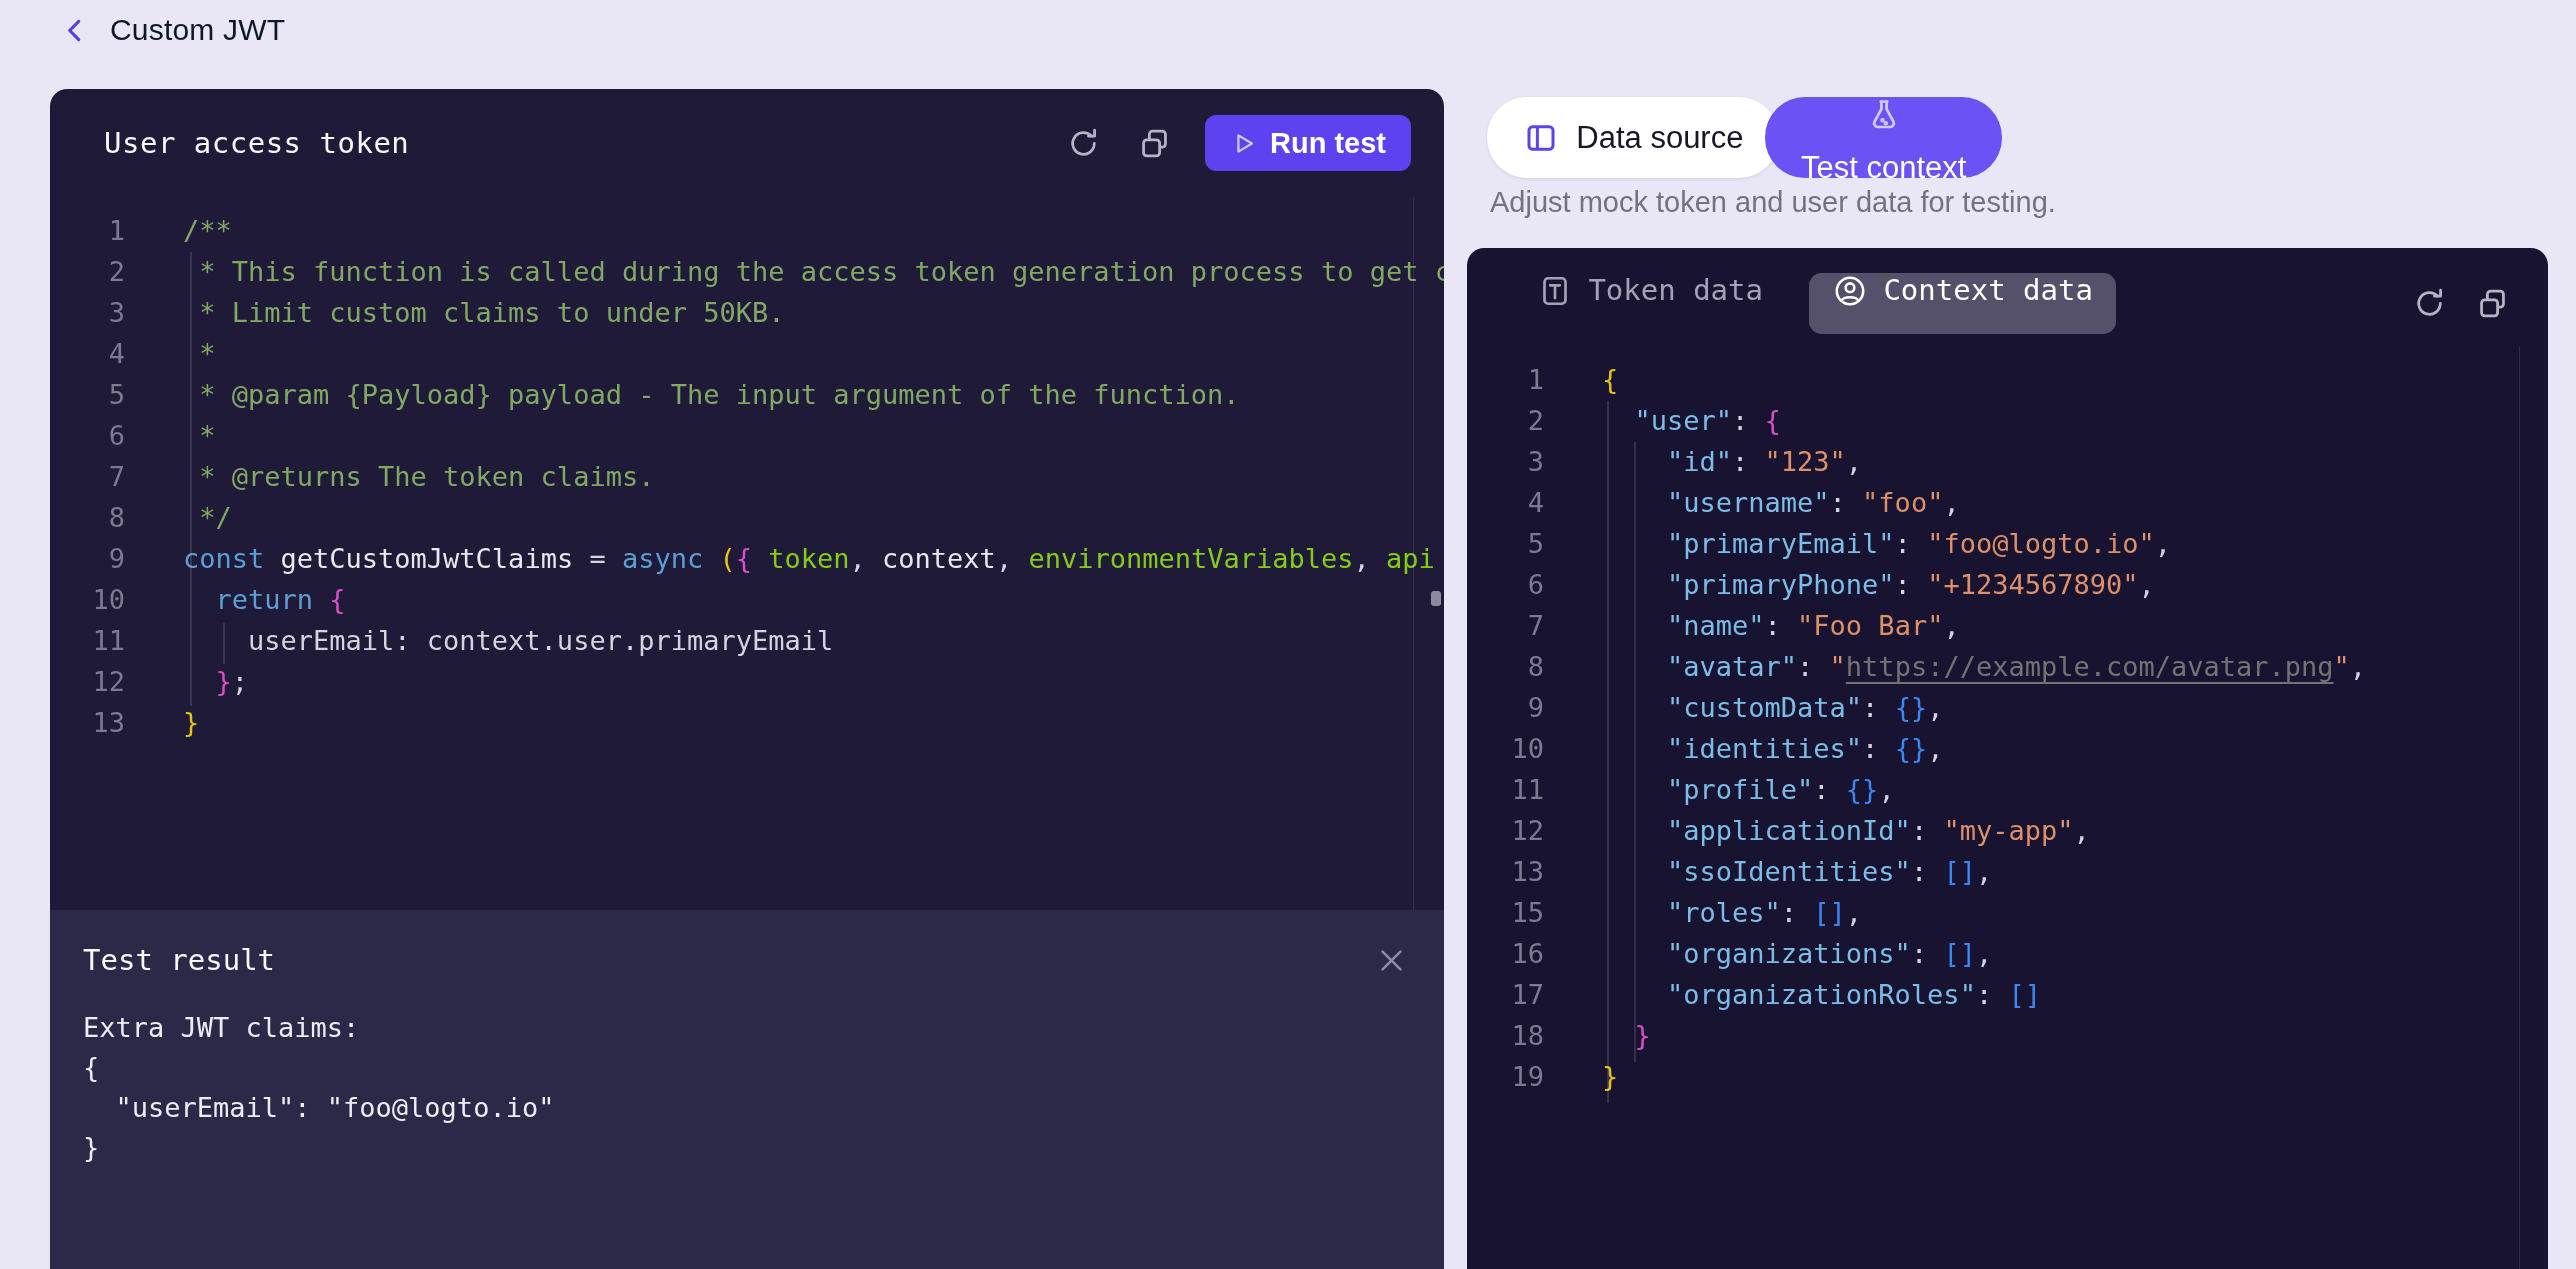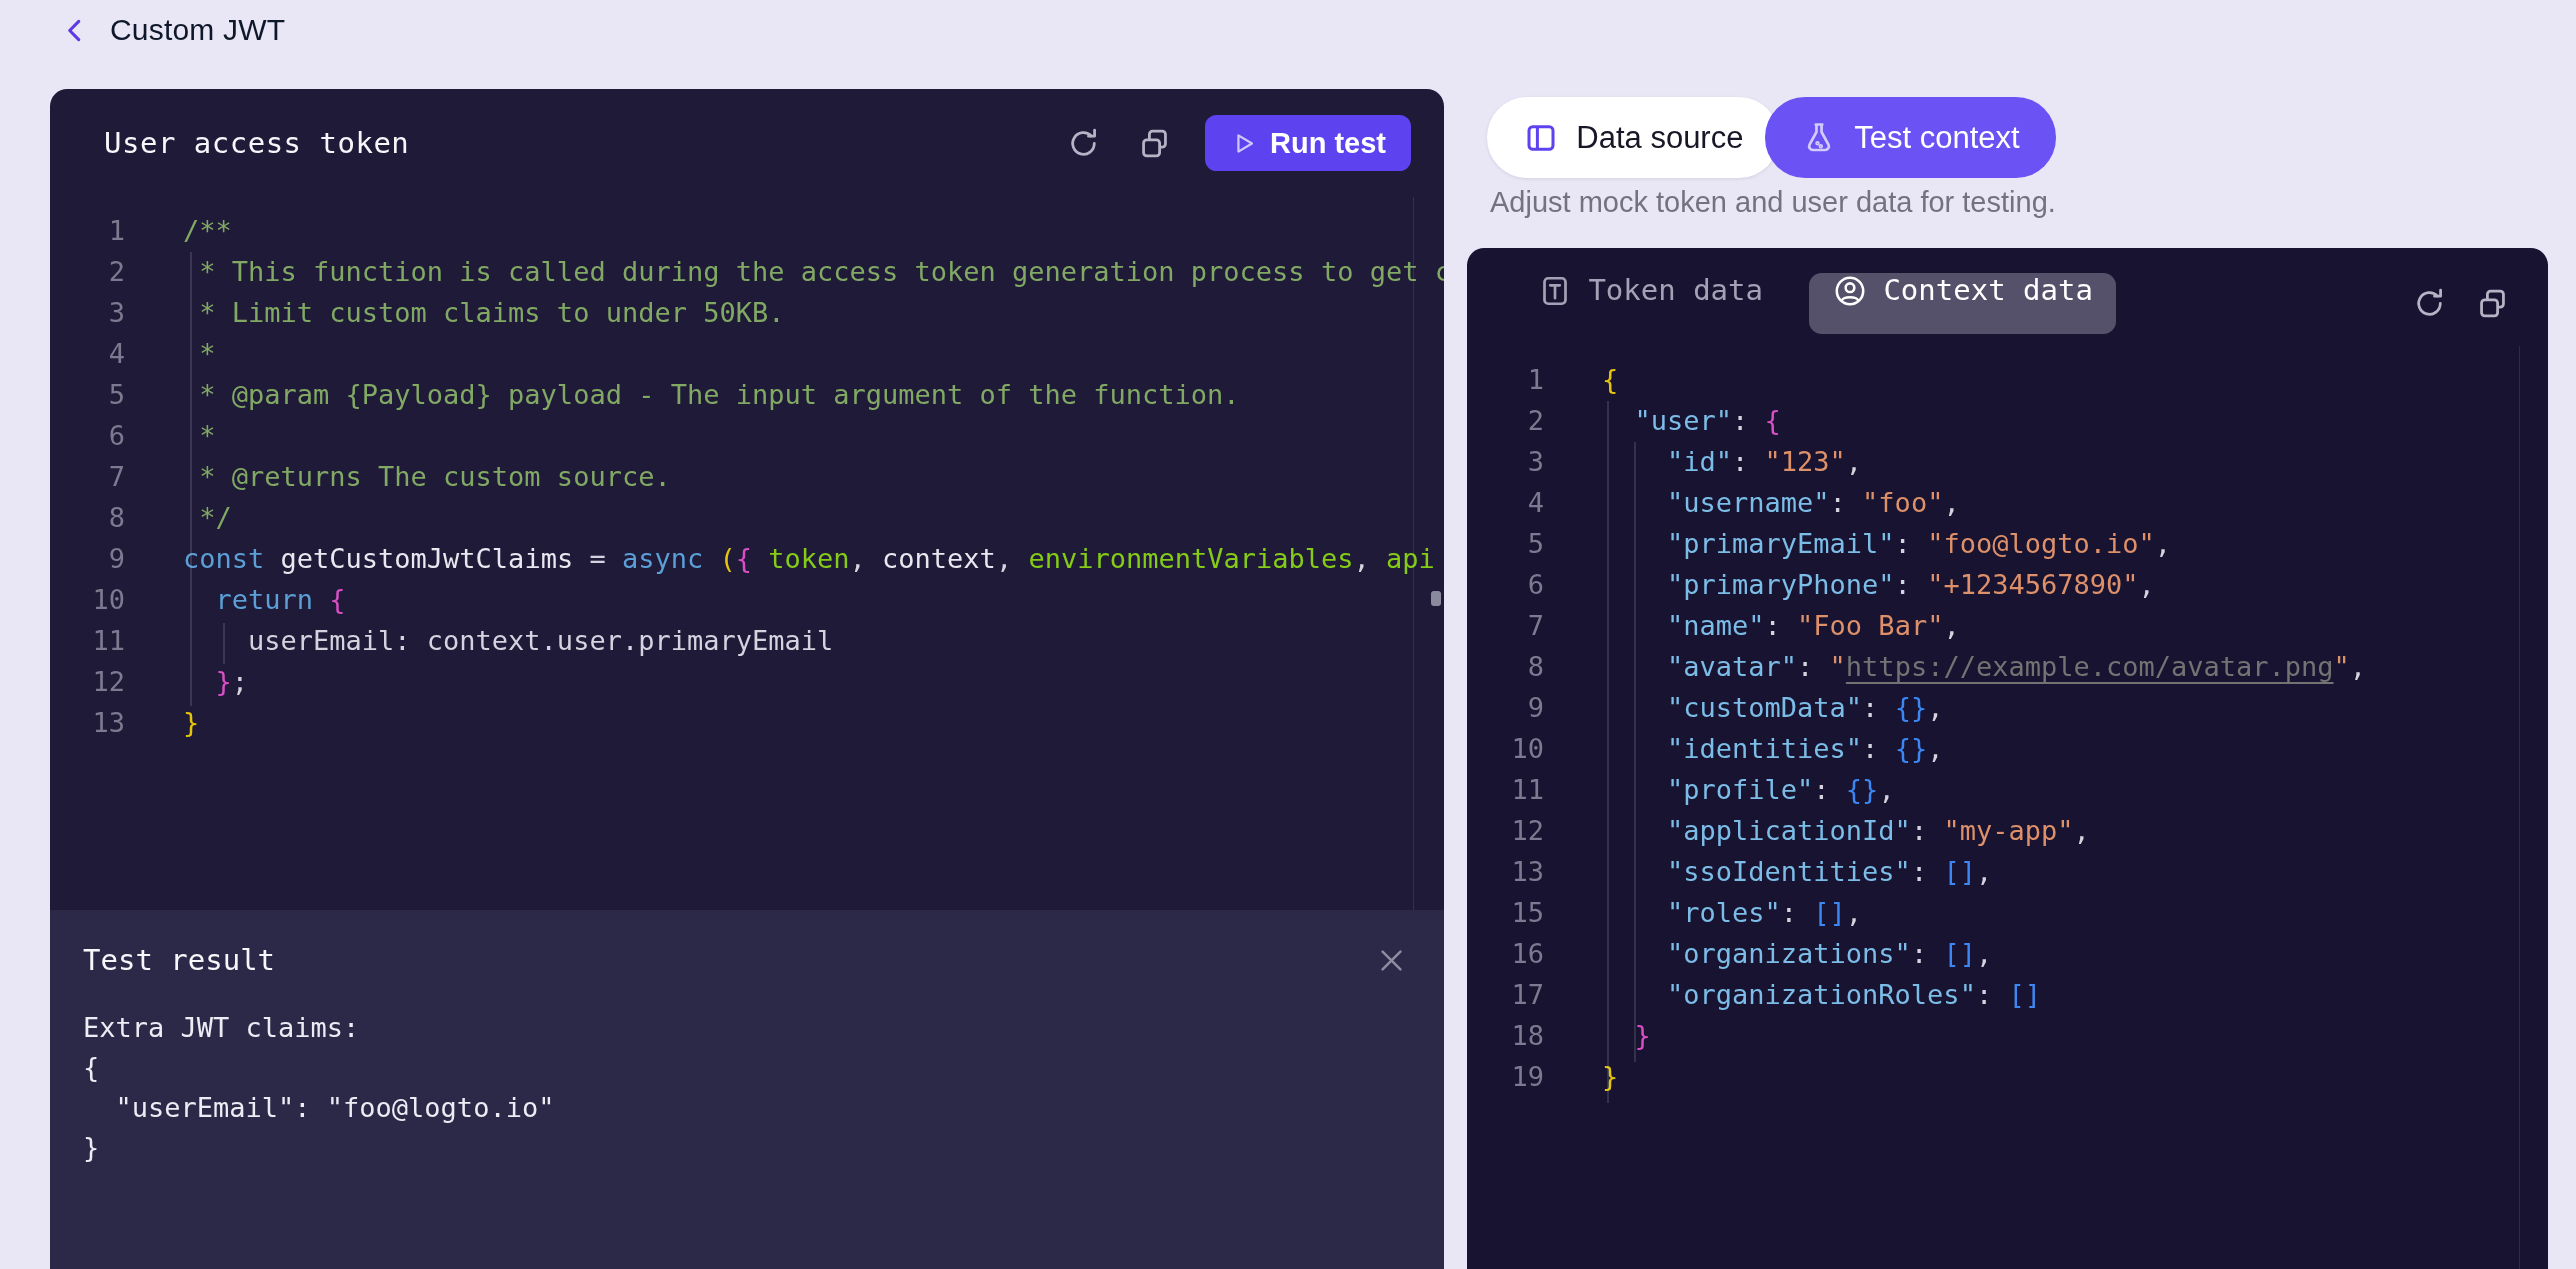--- a/index.html
+++ b/index.html
@@ -115,21 +115,21 @@
     display: flex; align-items: center; gap: 17.3px;
     padding: 0 36px; border-radius: 40px; border: none; cursor: pointer;
     font-size: 31px; font-weight: 500; font-family: "Liberation Sans", sans-serif;
   }
   .pill-data-source {
     left: 1487px; background: #ffffff; color: #191627;
     box-shadow: 0 1px 3.8px rgba(40,30,90,0.10);
   }
   .pill-data-source .pill-ic { color: #5d43f0; }
   .pill-test-context {
-    left: 1765px; background: #6a52f4; color: #ffffff;
+    left: 1765px; background: #6a52f4; color: #ffffff; flex-direction: column;
   }
   .pill-test-context .pill-ic { color: #d4cbfa; }
   .caption {
     position: absolute; left: 1490px; top: 186px;
     font-size: 29px; color: #747181;
   }
 
   
   .right-card {
     --panel-bg: #171330;
@@ -195,21 +195,21 @@
       <div class="guide" style="left:140px; top:55px; height:454px;"></div>
       <div class="guide" style="left:173px; top:426px; height:41px;"></div>
       <div class="vtrack" style="right:30px;"></div>
       <div class="scroll-thumb"></div>
     <div class="code-line"><span class="ln">1</span><span class="code"><span class="seg-cm">/**</span></span></div>
         <div class="code-line"><span class="ln">2</span><span class="code"><span class="seg-cm"> * This function is called during the access token generation process to get c</span></span></div>
         <div class="code-line"><span class="ln">3</span><span class="code"><span class="seg-cm"> * Limit custom claims to under 50KB.</span></span></div>
         <div class="code-line"><span class="ln">4</span><span class="code"><span class="seg-cm"> *</span></span></div>
         <div class="code-line"><span class="ln">5</span><span class="code"><span class="seg-cm"> * @param {Payload} payload - The input argument of the function.</span></span></div>
         <div class="code-line"><span class="ln">6</span><span class="code"><span class="seg-cm"> *</span></span></div>
-        <div class="code-line"><span class="ln">7</span><span class="code"><span class="seg-cm"> * @returns The custom source.</span></span></div>
+        <div class="code-line"><span class="ln">7</span><span class="code"><span class="seg-cm"> * @returns The token claims.</span></span></div>
         <div class="code-line"><span class="ln">8</span><span class="code"><span class="seg-cm"> */</span></span></div>
         <div class="code-line"><span class="ln">9</span><span class="code"><span class="seg-kw">const</span><span class="seg-pl"> </span><span class="seg-fn">getCustomJwtClaims</span><span class="seg-pl"> = </span><span class="seg-kw">async</span><span class="seg-pl"> </span><span class="seg-y">(</span><span class="seg-p">{</span><span class="seg-pl"> </span><span class="seg-pr">token</span><span class="seg-pl">, </span><span class="seg-fn">context</span><span class="seg-pl">, </span><span class="seg-pr">environmentVariables</span><span class="seg-pl">, </span><span class="seg-pr">api</span></span></div>
         <div class="code-line"><span class="ln">10</span><span class="code"><span class="seg-pl">  </span><span class="seg-kw">return</span><span class="seg-pl"> </span><span class="seg-p">{</span></span></div>
         <div class="code-line"><span class="ln">11</span><span class="code"><span class="seg-pl">    userEmail: context.user.primaryEmail</span></span></div>
         <div class="code-line"><span class="ln">12</span><span class="code"><span class="seg-pl">  </span><span class="seg-p">}</span><span class="seg-pl">;</span></span></div>
         <div class="code-line"><span class="ln">13</span><span class="code"><span class="seg-y">}</span></span></div>
       </div>
   </div>
   <div class="test-result">
     <div class="tr-head">

